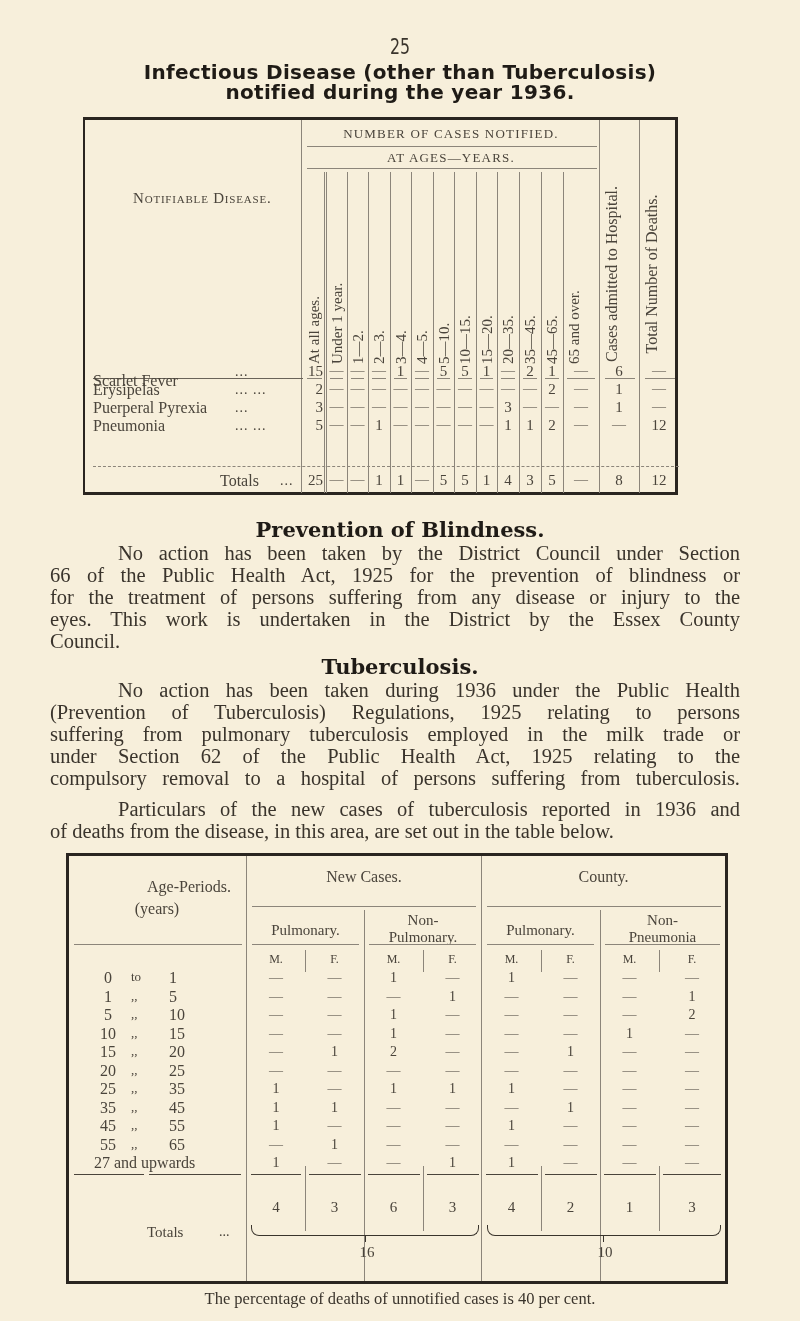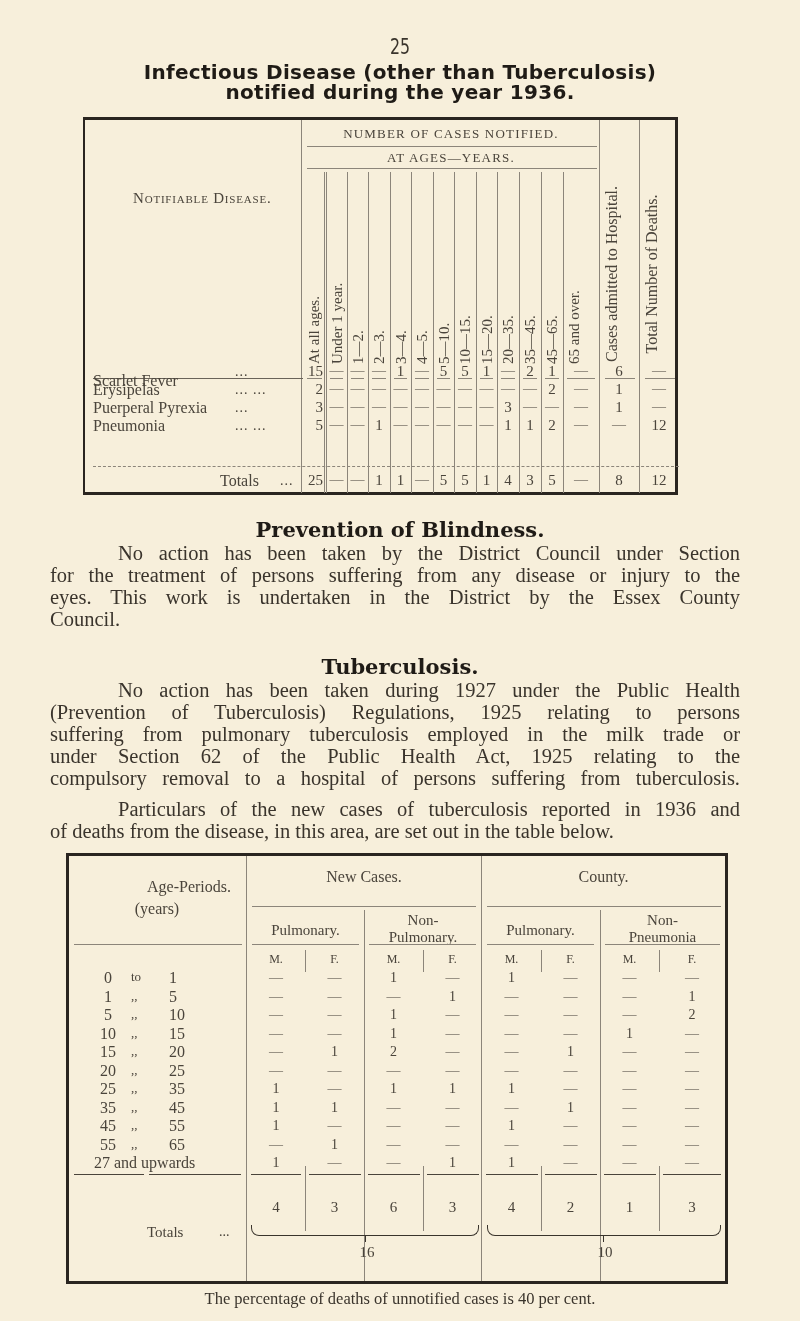--- a/index.html
+++ b/index.html
@@ -206,28 +206,29 @@
         <span class="cell" style="width: 40px; left: 514px; top: 352px;">8</span>
         <span class="cell" style="width: 40px; left: 554px; top: 352px;">12</span>
       </div>
     </div>
   <div class="hline" style="left:8px;top:346px;width:586px;border-top:1px dashed #8c857a;"></div>
 </div>
 
 <div class="abs heading" style="top:517px;">Prevention of Blindness.</div>
 <div class="abs para" style="top:542px;">
   <span class="line indent">No action has been taken by the District Council under Section</span>
+  <span class="line">66 of the Public Health Act, 1925 for the prevention of blindness or</span>
   <span class="line">for the treatment of persons suffering from any disease or injury to the</span>
   <span class="line">eyes. This work is undertaken in the District by the Essex County</span>
   <span class="line last">Council.</span>
 </div>
 
 <div class="abs heading" style="top:654px;">Tuberculosis.</div>
 <div class="abs para" style="top:679px;">
-  <span class="line indent">No action has been taken during 1927 under the Public Health</span>
+  <span class="line indent">No action has been taken during 1936 under the Public Health</span>
   <span class="line">(Prevention of Tuberculosis) Regulations, 1925 relating to persons</span>
   <span class="line">suffering from pulmonary tuberculosis employed in the milk trade or</span>
   <span class="line">under Section 62 of the Public Health Act, 1925 relating to the</span>
   <span class="line">compulsory removal to a hospital of persons suffering from tuberculosis.</span>
 </div>
 <div class="abs para" style="top:798px;">
   <span class="line indent">Particulars of the new cases of tuberculosis reported in 1936 and</span>
   <span class="line last">of deaths from the disease, in this area, are set out in the table below.</span>
 </div>
 

